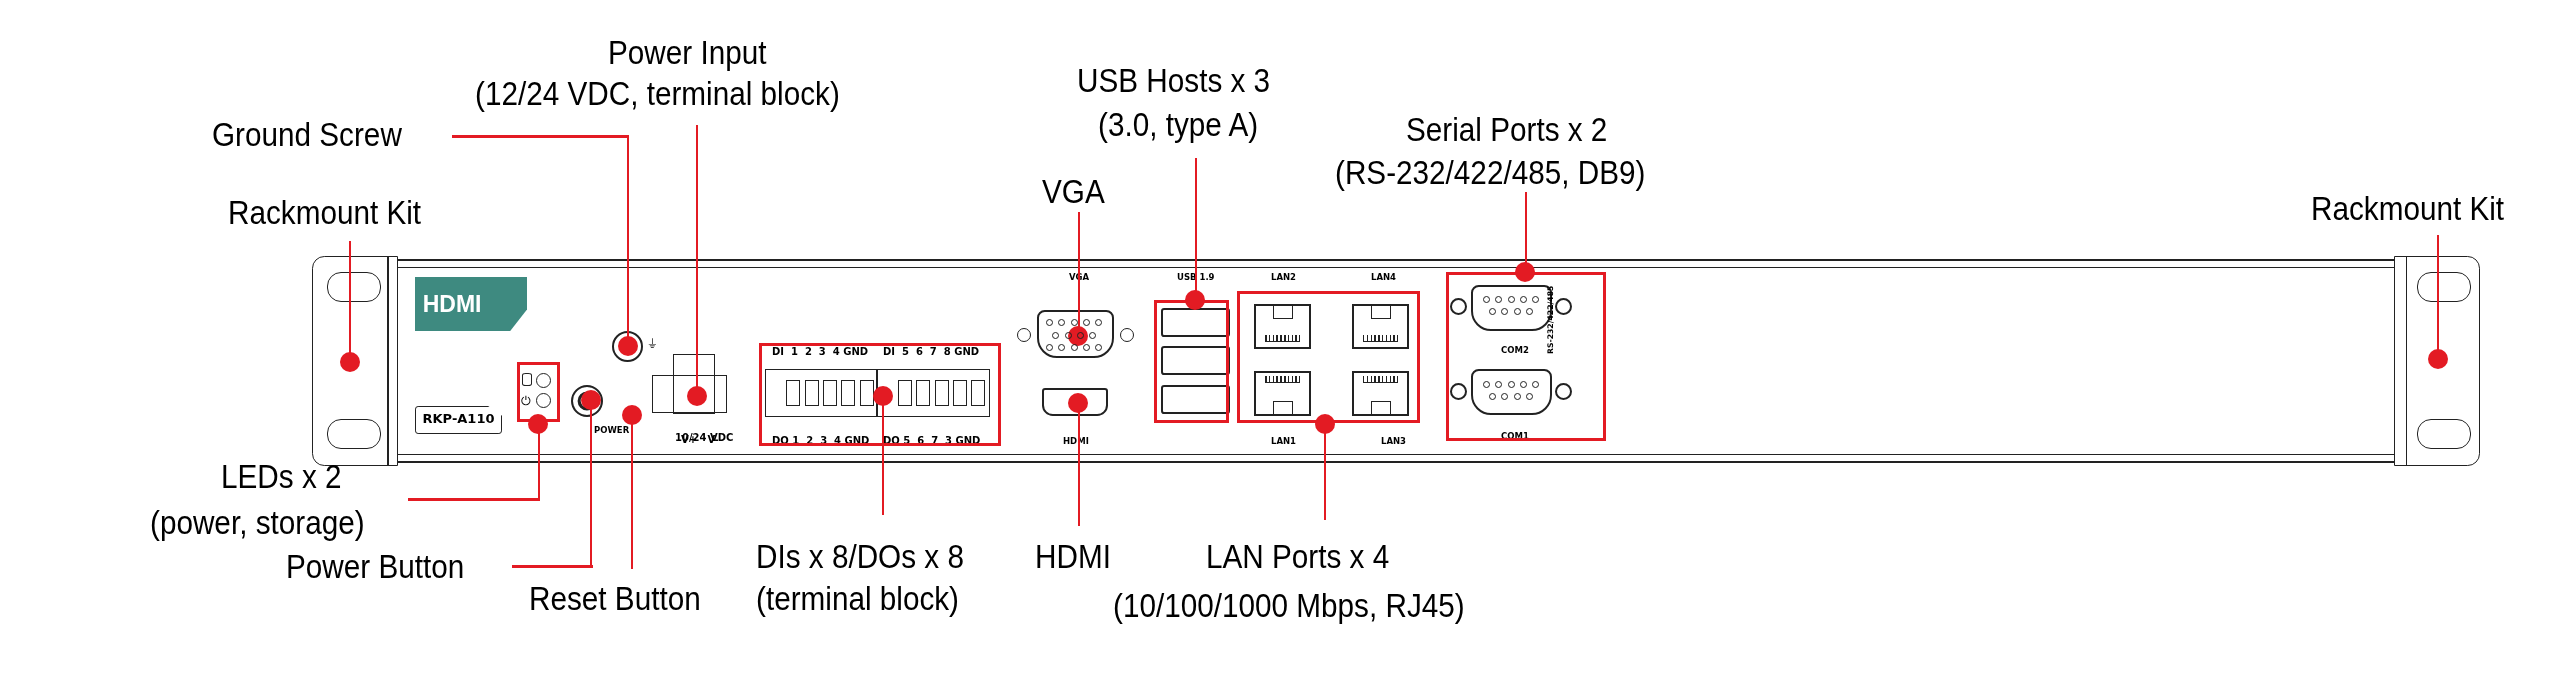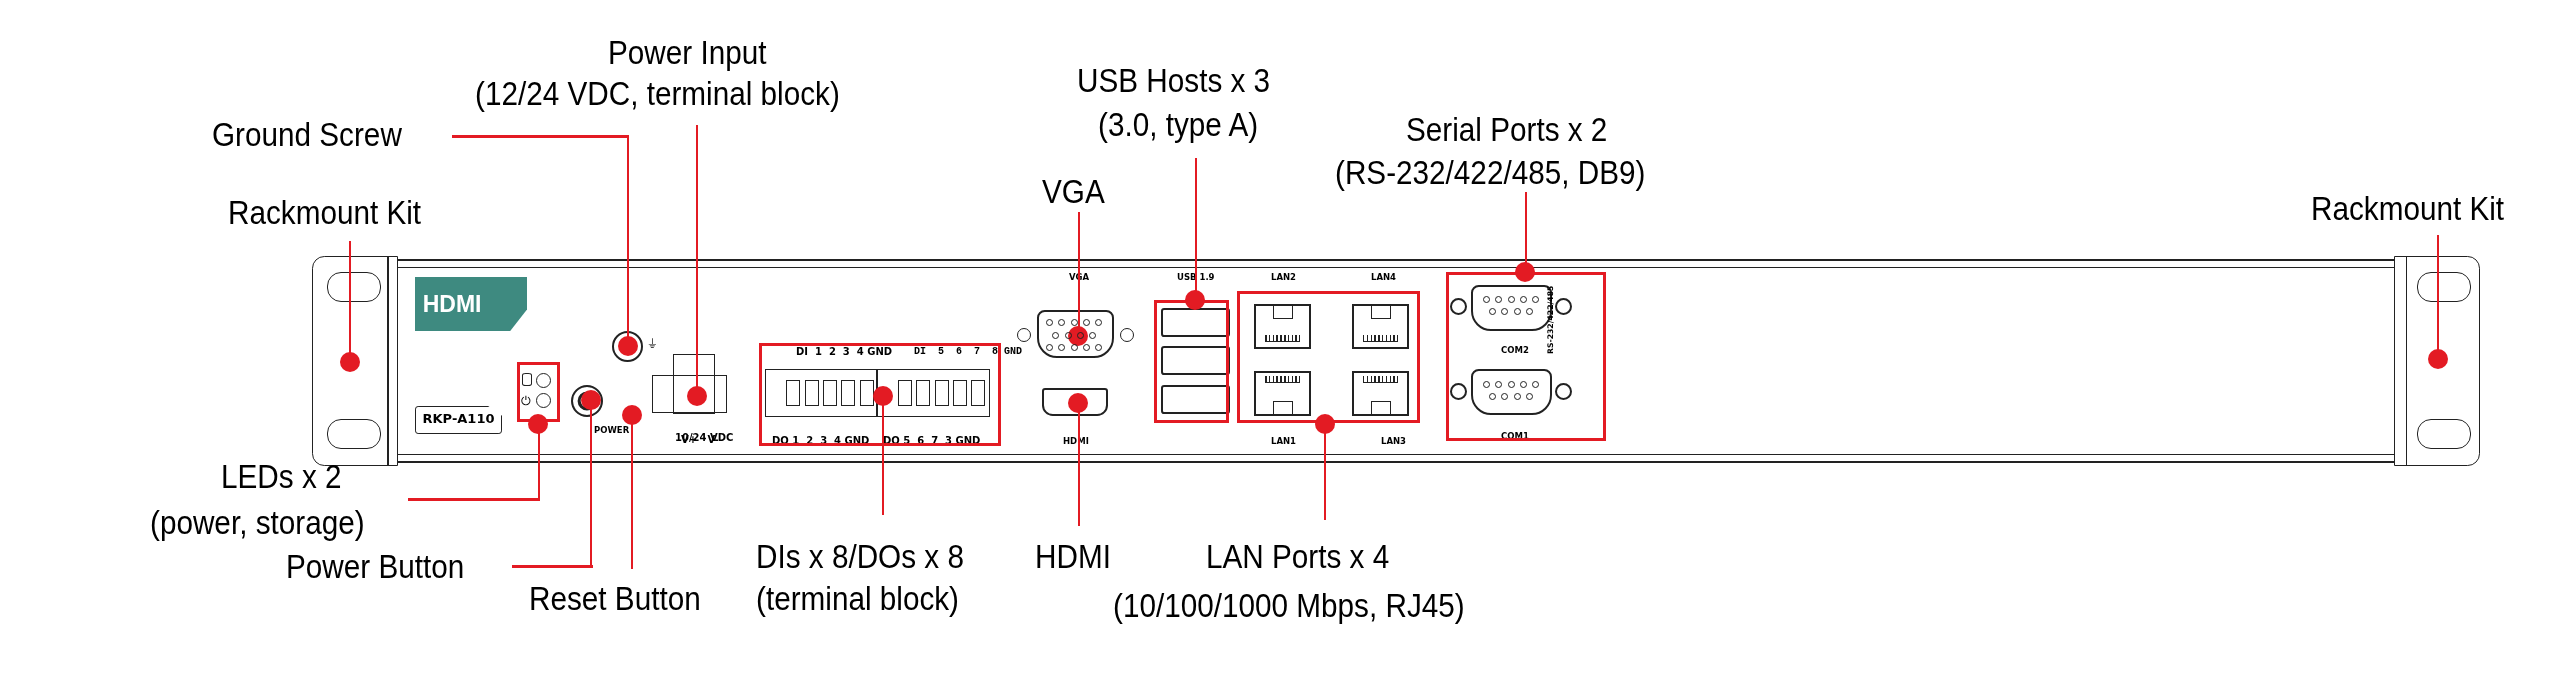--- a/index.html
+++ b/index.html
@@ -58,22 +58,22 @@
 <div class="tiny" style="left:575px;top:425px;font-size:8.5px;padding-left:19px;">POWER</div>
 
 <div class="circ" style="left:612px;top:331px;width:31px;height:31px;border-width:2.3px;"></div>
 <div class="abs" style="left:648px;top:337px;font-size:12.3px;">⏚</div>
 
 <div class="tb" style="left:652px;top:375px;width:75px;height:38px;"></div>
 <div class="tb" style="left:673px;top:354px;width:42px;height:60px;background:transparent;"></div>
 <div class="tiny" style="left:681px;top:419px;white-space:pre;margin-top:15px;">V+   V-</div>
 <div class="tiny" style="left:675px;top:432px;">10/24 VDC</div>
 
-<div class="tiny" style="left:772px;top:346px;white-space:pre;margin-left:24px;">DI  1  2  3  4 GND</div>
-<div class="tiny" style="left:914px;top:346px;white-space:pre;font-family:Liberation Mono, monospace;">DI  5  6  7  8 GND</div>
+<div class="tiny" style="left:772px;top:346px;white-space:pre;">DI  1  2  3  4 GND</div>
+<div class="tiny" style="left:883px;top:346px;white-space:pre;">DI  5  6  7  8 GND</div>
 <div class="tb" style="left:765px;top:369px;width:112px;height:48px;"></div>
 <div class="tb" style="left:877px;top:369px;width:113px;height:48px;"></div>
 <div id="dio-slots">
     <div class="tbslot" style="left: 786px; top: 380px;"></div>
     <div class="tbslot" style="left: 805px; top: 380px;"></div>
     <div class="tbslot" style="left: 823px; top: 380px;"></div>
     <div class="tbslot" style="left: 841px; top: 380px;"></div>
     <div class="tbslot" style="left: 860px; top: 380px;"></div>
     <div class="tbslot" style="left: 898px; top: 380px;"></div>
     <div class="tbslot" style="left: 916px; top: 380px;"></div>

